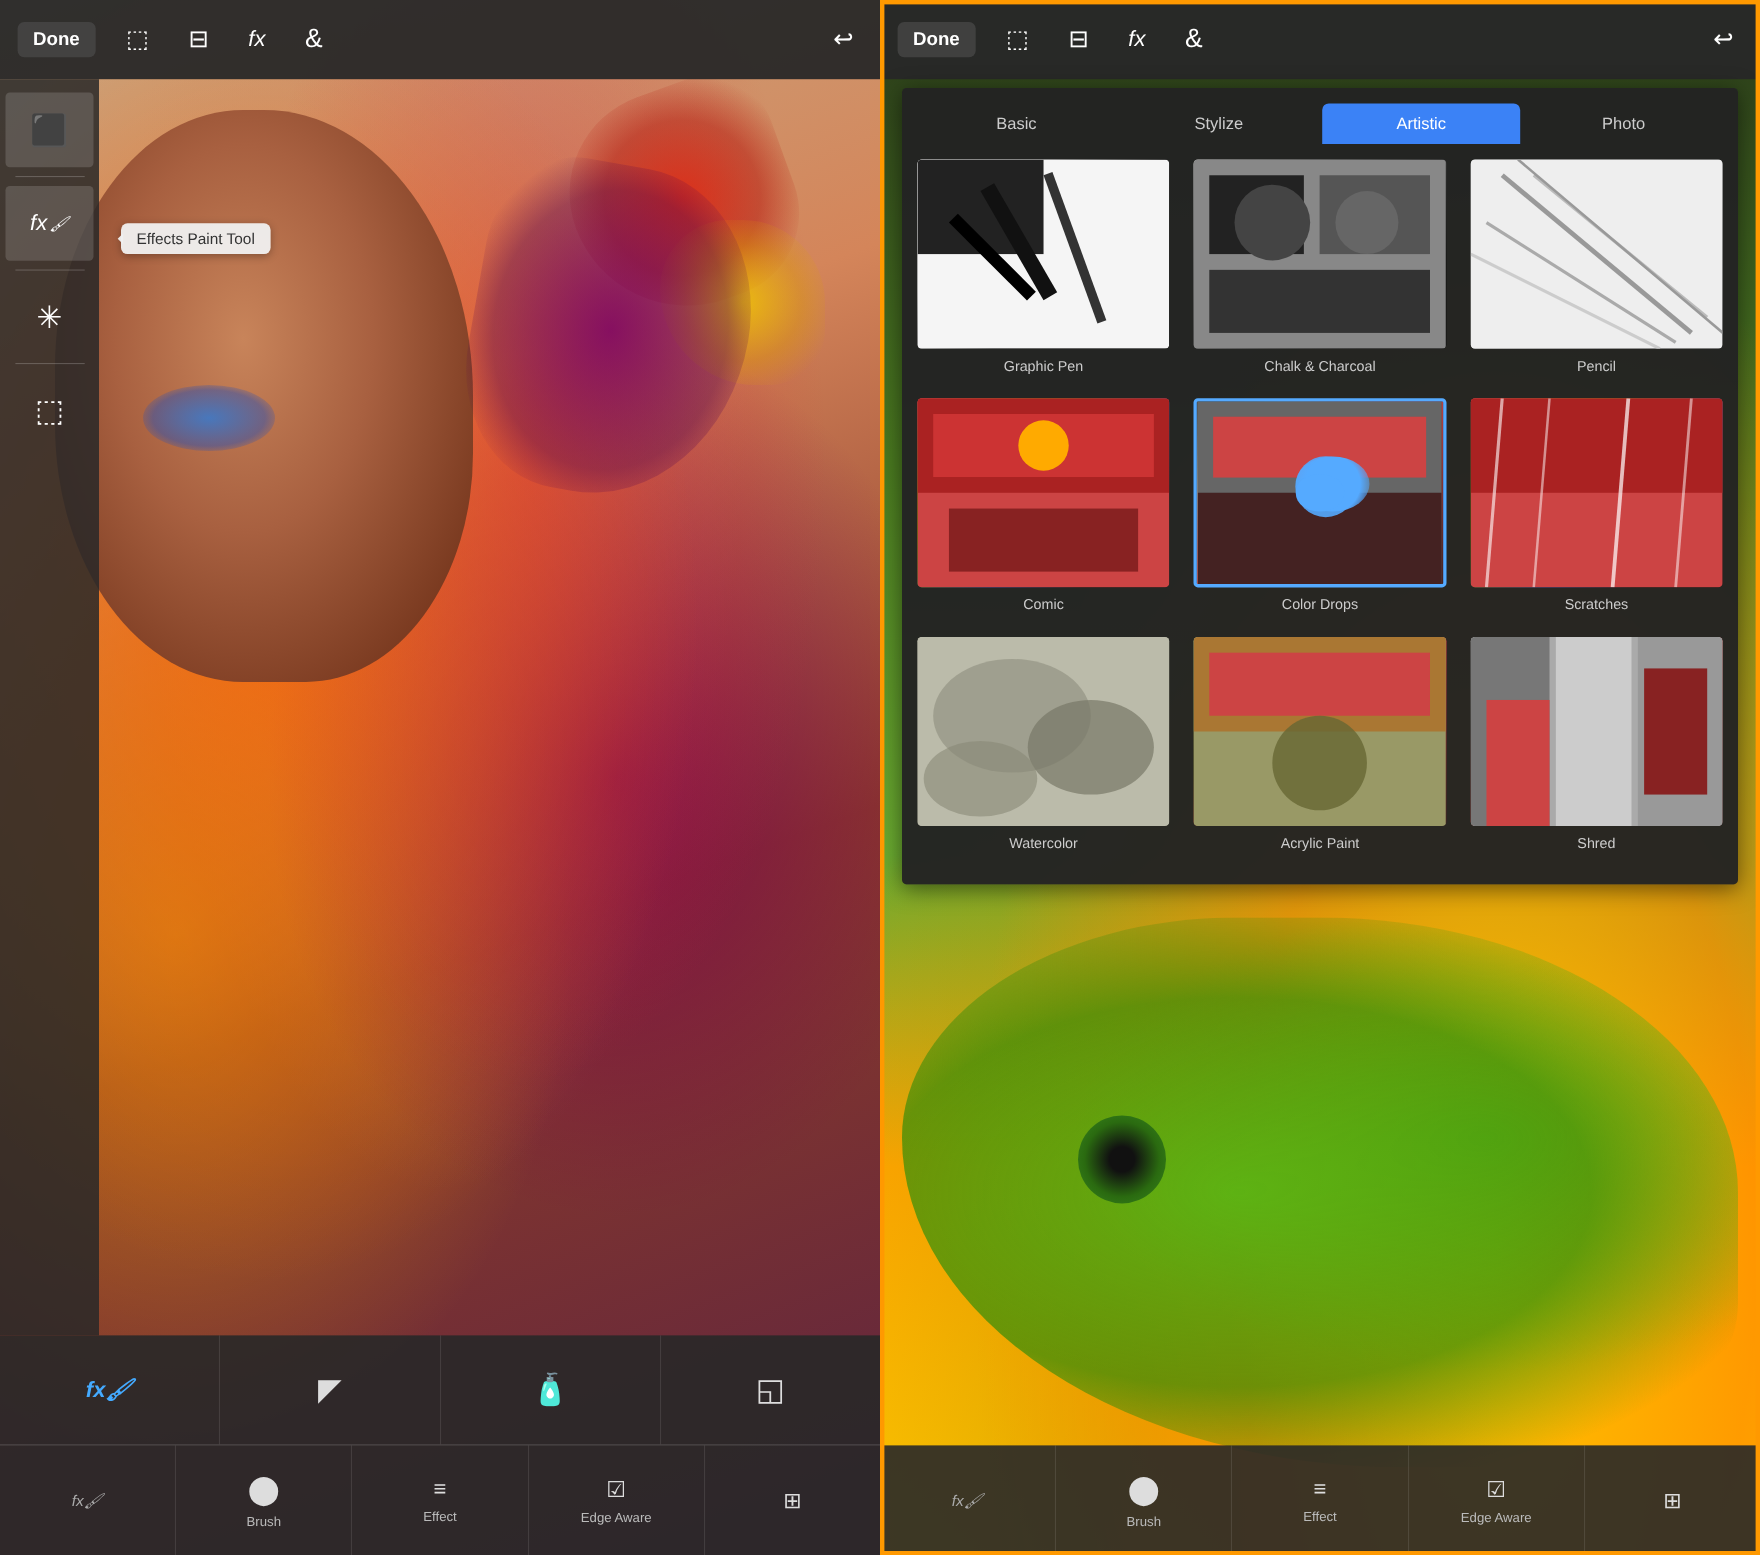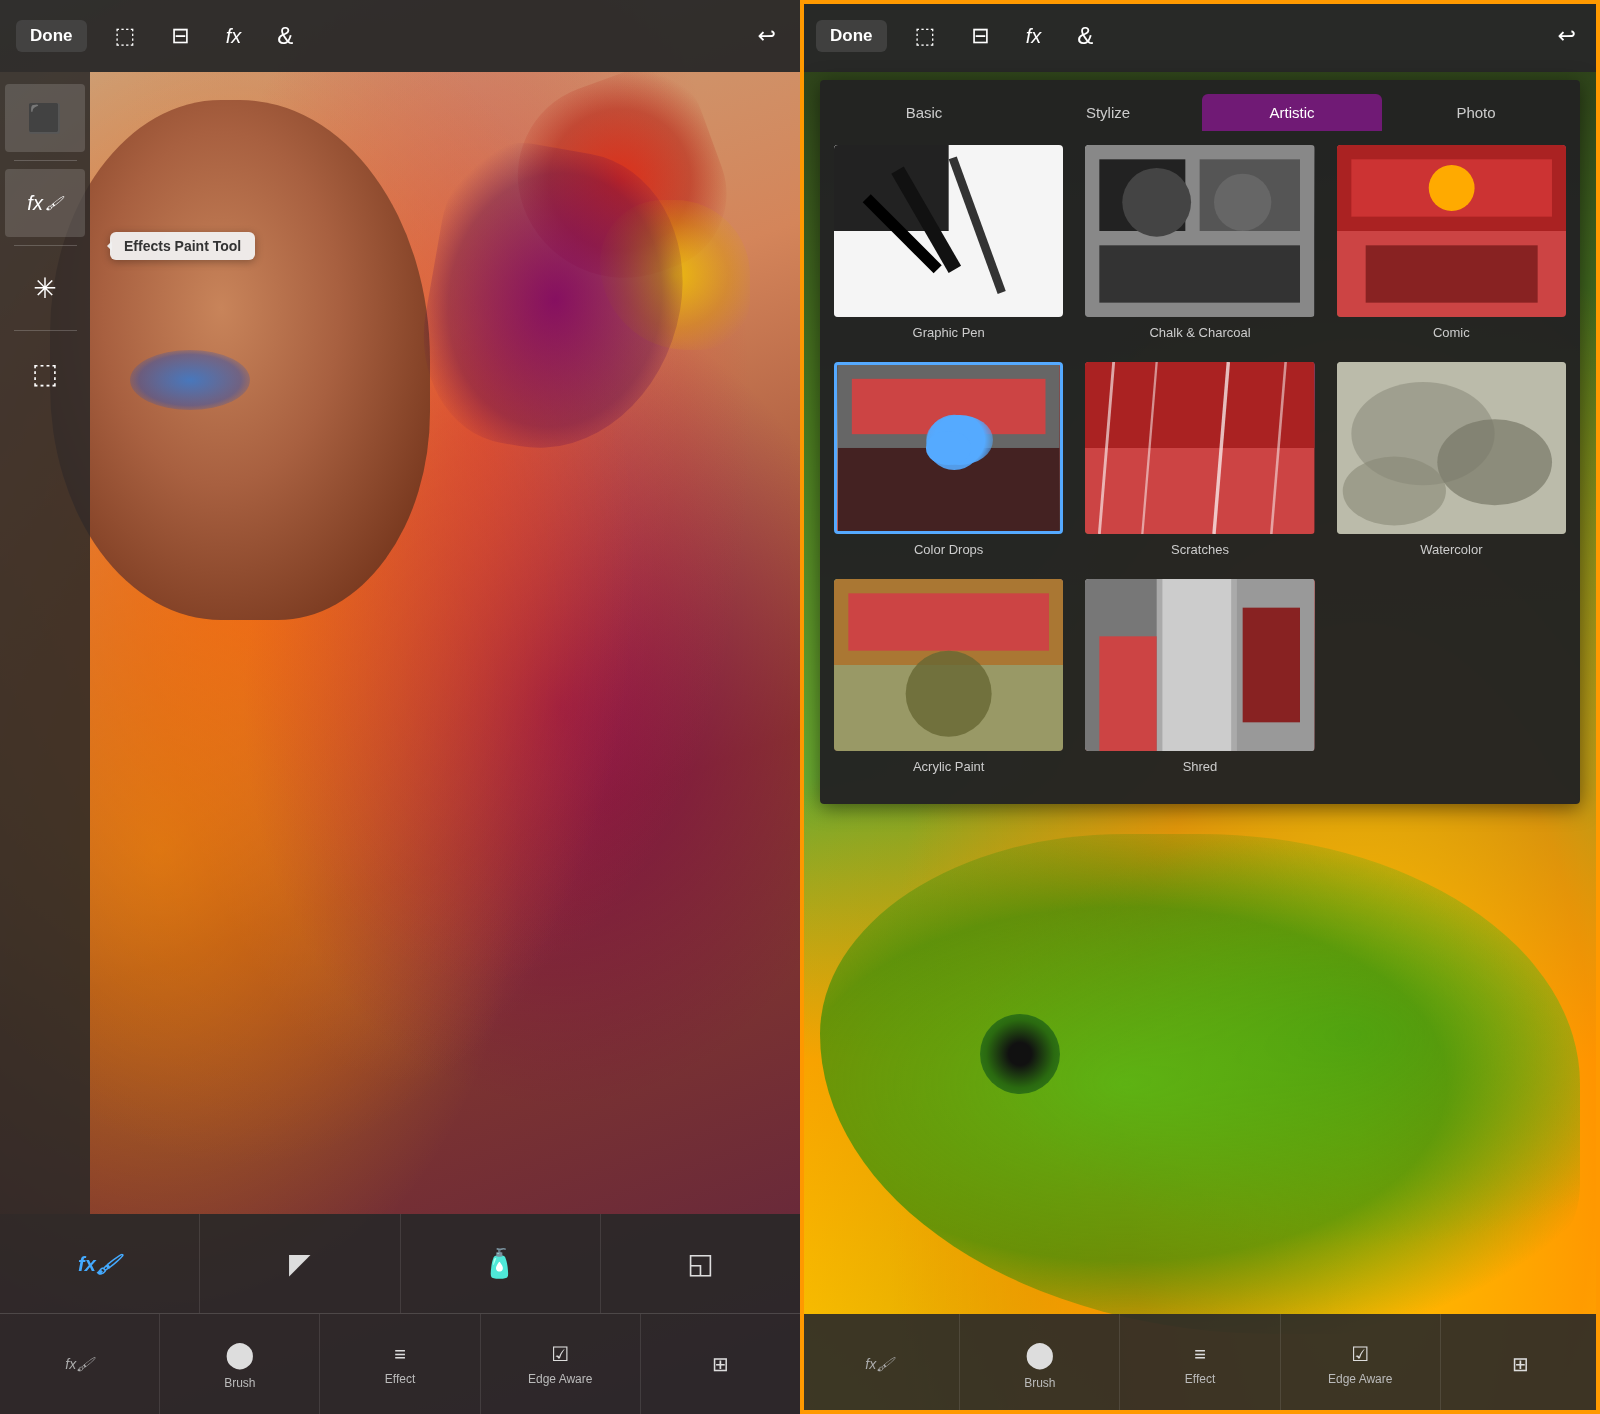--- a/index.html
+++ b/index.html
@@ -177,22 +177,22 @@
     .nav-label { font-size: 12px; color: #bbb; }
 
     
     .tooltip {
       position: absolute;
       background: rgba(240,240,240,0.95);
       color: #333;
       padding: 6px 14px;
       border-radius: 6px;
       font-size: 14px;
-      font-weight: 700;
-      top: 232px;
+      font-weight: 400;
+      top: 203px;
       left: 110px;
       z-index: 20;
       white-space: nowrap;
       box-shadow: 0 2px 8px rgba(0,0,0,0.3);
     }
     .tooltip::before {
       content: '';
       position: absolute;
       left: -8px; top: 50%;
       transform: translateY(-50%);
@@ -241,21 +241,21 @@
       text-align: center;
       color: #ccc;
       font-size: 15px;
       font-weight: 500;
       border-radius: 6px 6px 0 0;
       cursor: pointer;
       background: transparent;
       border: none;
     }
     .fx-tab.active {
-      background: #701a75;
+      background: #3b82f6;
       color: #fff;
     }
     .fx-grid {
       display: grid;
       grid-template-columns: repeat(3, 1fr);
       gap: 22px;
       padding: 14px;
     }
     .fx-item {
       display: flex;
@@ -481,20 +481,33 @@
             <rect x="5" y="5" width="30" height="25" fill="#222"></rect>
             <rect x="40" y="5" width="35" height="25" fill="#555"></rect>
             <rect x="5" y="35" width="70" height="20" fill="#333"></rect>
             <circle cx="25" cy="20" r="12" fill="#444"></circle>
             <circle cx="55" cy="20" r="10" fill="#666"></circle>
           </svg>
         </div>
         <span class="fx-label">Chalk &amp; Charcoal</span>
       </div>
 
+      <div class="fx-item">
+        <div class="fx-thumb thumb-pencil">
+          <svg width="100%" height="100%" viewBox="0 0 80 60">
+            <rect width="80" height="60" fill="#eee"></rect>
+            <line x1="10" y1="5" x2="70" y2="55" stroke="#999" stroke-width="1.5"></line>
+            <line x1="20" y1="5" x2="75" y2="50" stroke="#bbb" stroke-width="1"></line>
+            <line x1="5" y1="20" x2="65" y2="58" stroke="#aaa" stroke-width="1"></line>
+            <line x1="0" y1="30" x2="60" y2="60" stroke="#ccc" stroke-width="1"></line>
+            <line x1="15" y1="0" x2="80" y2="55" stroke="#999" stroke-width="0.8"></line>
+          </svg>
+        </div>
+        <span class="fx-label">Pencil</span>
+      </div>
 
       <div class="fx-item">
         <div class="fx-thumb thumb-comic">
           <svg width="100%" height="100%" viewBox="0 0 80 60">
             <rect width="80" height="60" fill="#c44"></rect>
             <rect x="0" y="0" width="80" height="30" fill="#aa2222"></rect>
             <rect x="5" y="5" width="70" height="20" fill="#cc3333"></rect>
             <rect x="10" y="35" width="60" height="20" fill="#882222"></rect>
             <circle cx="40" cy="15" r="8" fill="#ffaa00"></circle>
           </svg>

